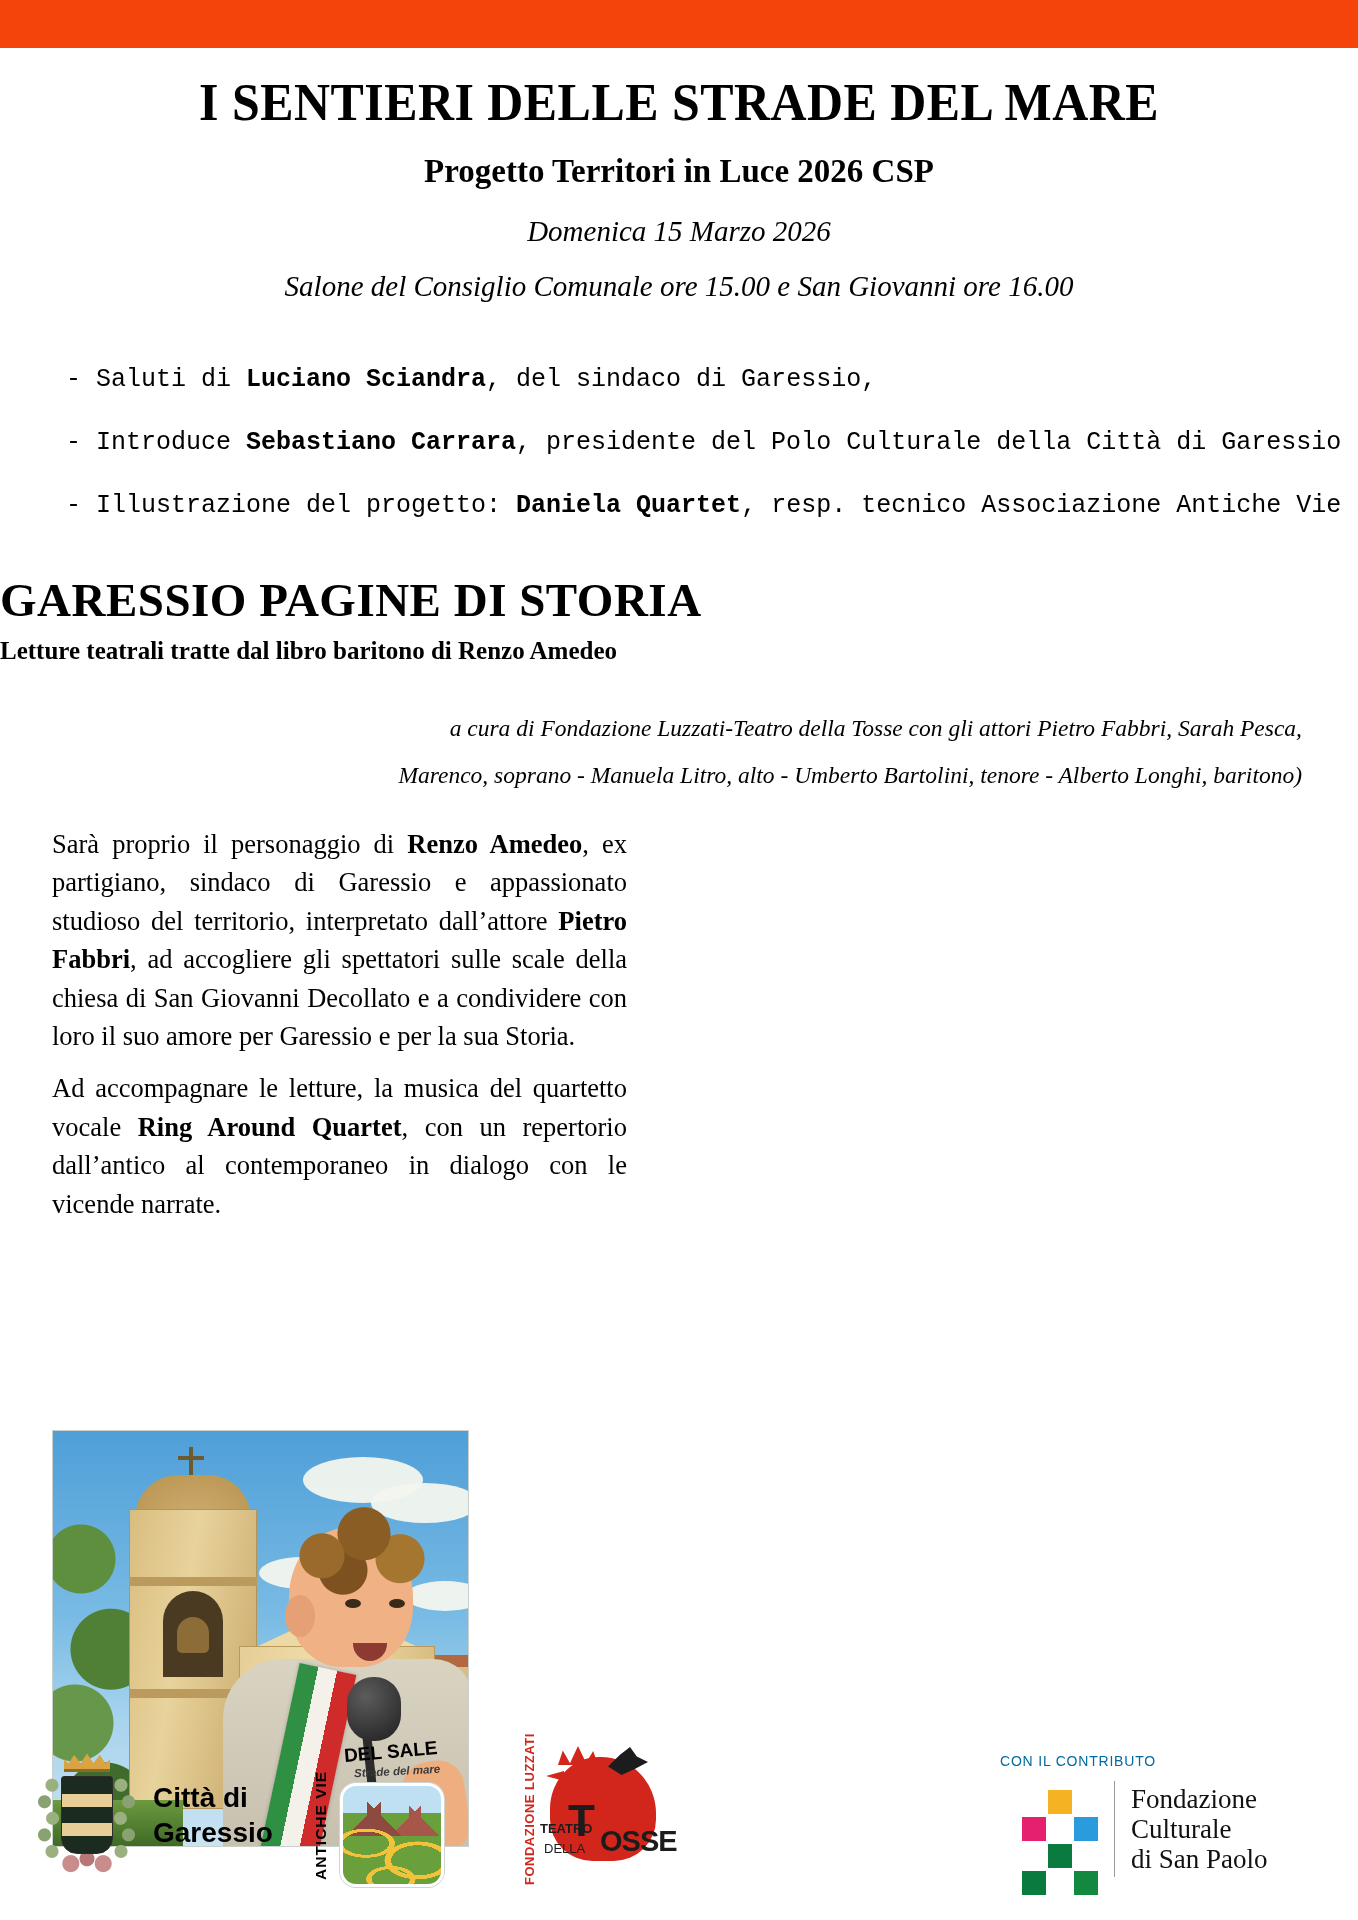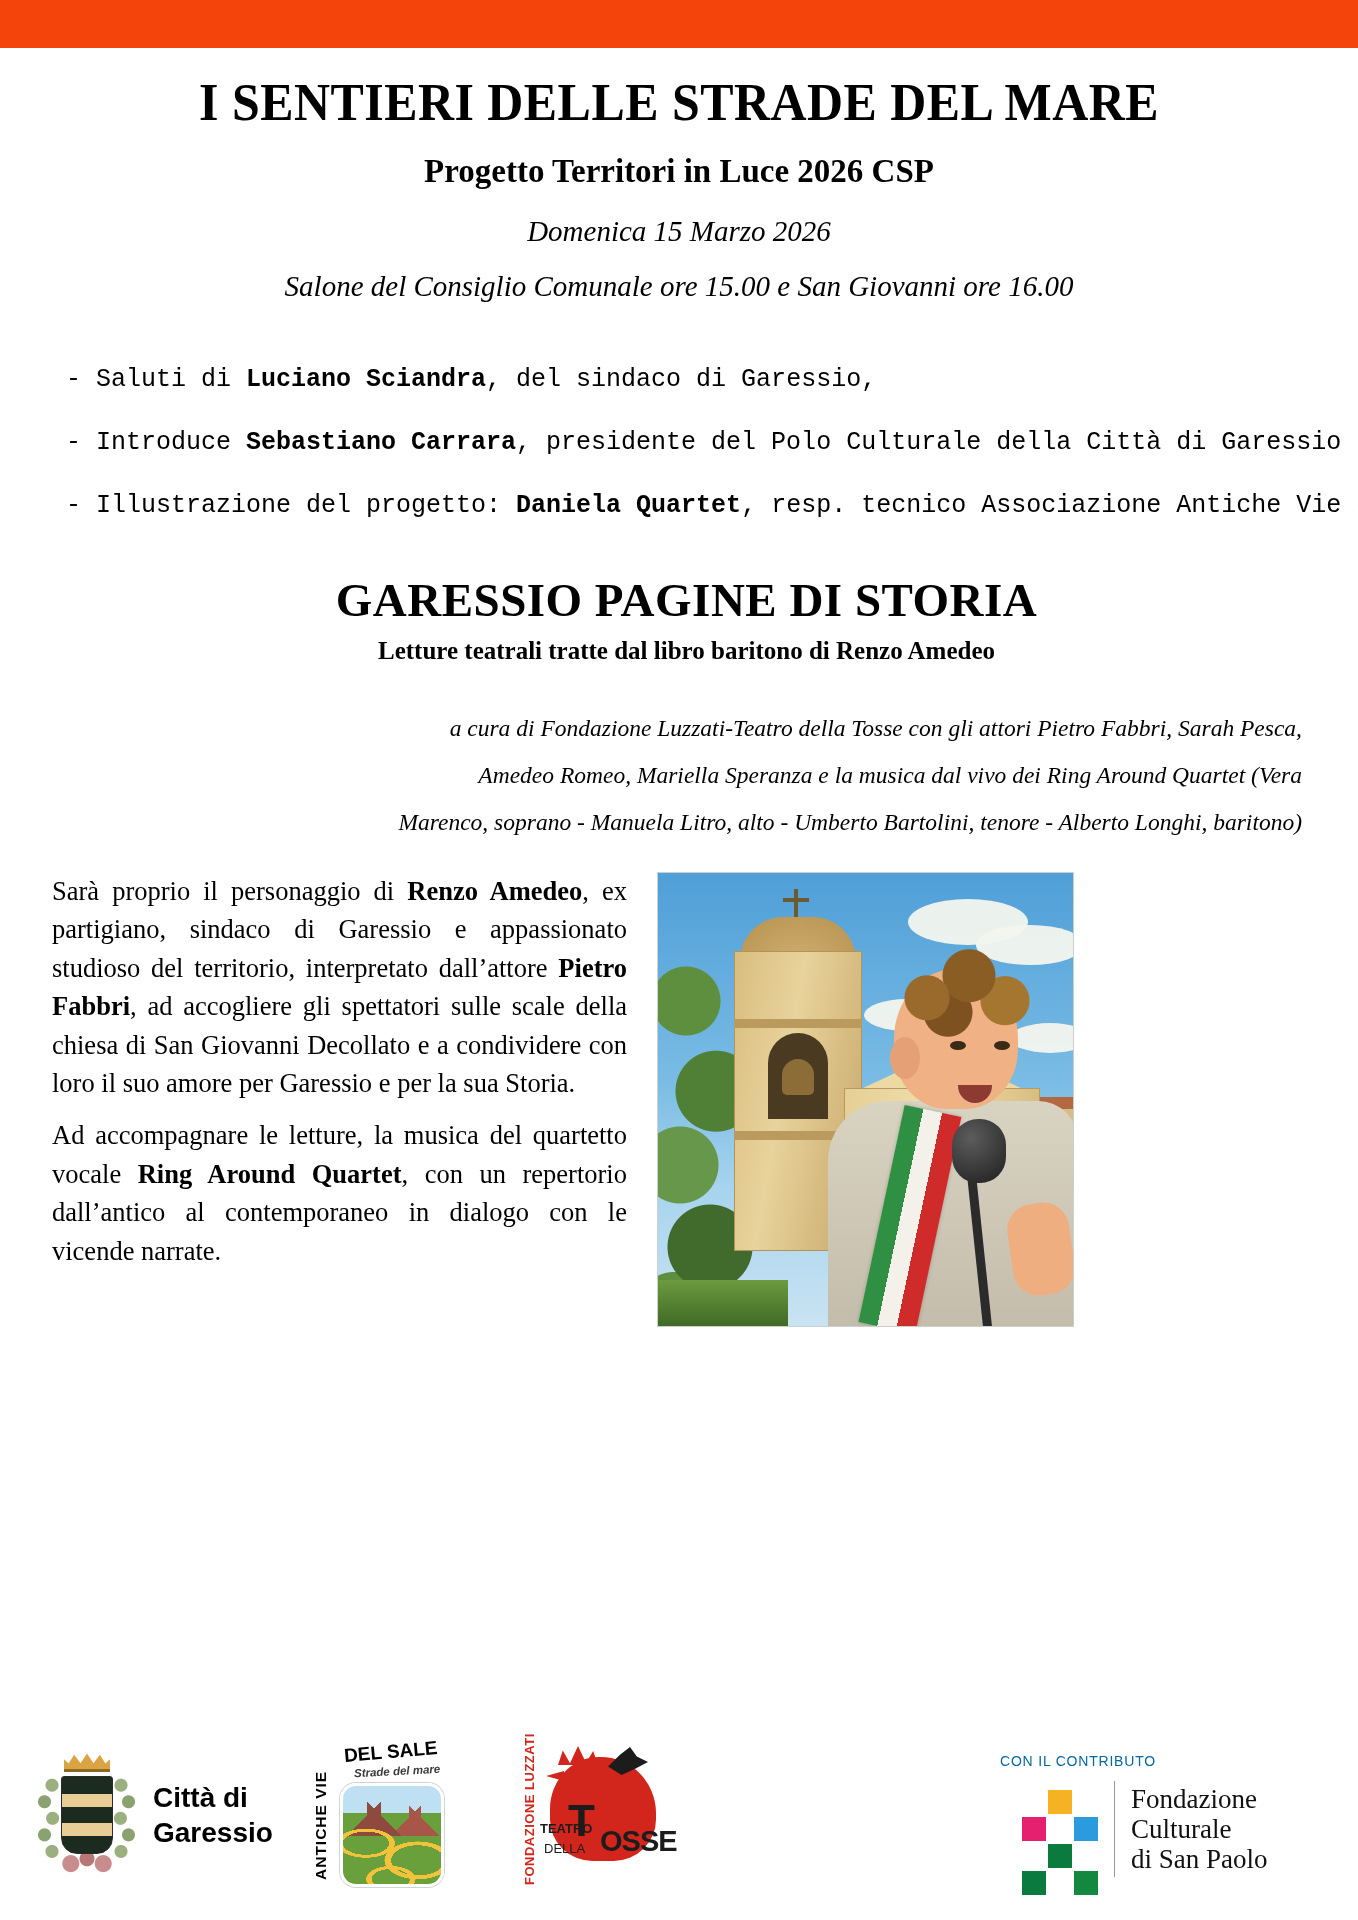--- a/index.html
+++ b/index.html
@@ -65,23 +65,21 @@
     font-family: Liberation Mono, monospace;
     font-size: 25px;
     line-height: 1.2;
     margin-bottom: 33px;
     white-space: nowrap;
   }
   .speaker-row .nm { font-weight: bold; }
 
   
   .section-head {
-    text-align: center;
     margin-top: 52px;
-    margin-left: 15px;
   }
   .section-title {
     font-family: "Liberation Serif", serif;
     font-weight: bold;
     font-size: 47px;
     letter-spacing: 0.5px;
     margin: 0;
   }
   .section-sub {
     font-family: "Liberation Serif", serif;
@@ -103,20 +101,21 @@
     line-height: 2.0;
   }
 
   
   .body-wrap {
     margin-top: 26px;
     padding: 0 52px 0 52px;
     display: flex;
     gap: 30px;
     align-items: flex-start;
+    flex-direction: column;
   }
   .body-col {
     width: 575px;
     flex: 0 0 575px;
   }
   .body-col p {
     font-family: "Liberation Serif", serif;
     font-size: 26.5px;
     line-height: 1.45;
     text-align: justify;
@@ -514,21 +513,20 @@
   </div>
 </div>
 
 <div class="section-head">
   <h2 class="section-title">GARESSIO PAGINE DI STORIA</h2>
   <div class="section-sub">Letture teatrali tratte dal libro baritono di Renzo Amedeo</div>
 </div>
 
 <div class="credits">
   <div>a cura di Fondazione Luzzati-Teatro della Tosse con gli attori Pietro Fabbri, Sarah Pesca,</div>
-  <div>Amedeo Romeo, Mariella Speranza e la musica dal vivo dei Ring Around Quartet (Vera</div>
   <div>Marenco, soprano - Manuela Litro, alto - Umberto Bartolini, tenore - Alberto Longhi, baritono)</div>
 </div>
 
 <div class="body-wrap">
   <div class="body-col">
     <p><span>Sarà proprio il personaggio di </span><b>Renzo Amedeo</b><span>, ex partigiano, sindaco di Garessio e appassionato studioso del territorio, interpretato dall’attore </span><b>Pietro Fabbri</b><span>, ad accogliere gli spettatori sulle scale della chiesa di San Giovanni Decollato e a condividere con loro il suo amore per Garessio e per la sua Storia.</span></p>
     <p><span>Ad accompagnare le letture, la musica del quartetto vocale </span><b>Ring Around Quartet</b><span>, con un repertorio dall’antico al contemporaneo in dialogo con le vicende narrate.</span></p>
   </div>
 
   <div class="pic-col" title="Illustrazione: attore con fascia tricolore e microfono davanti alla chiesa di San Giovanni Decollato a Garessio">

